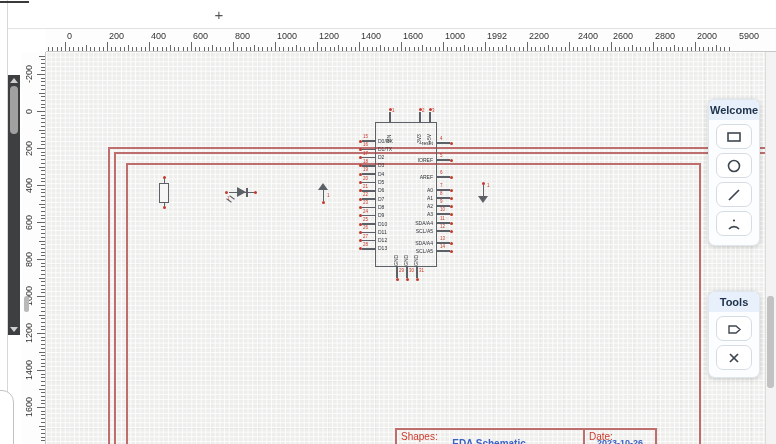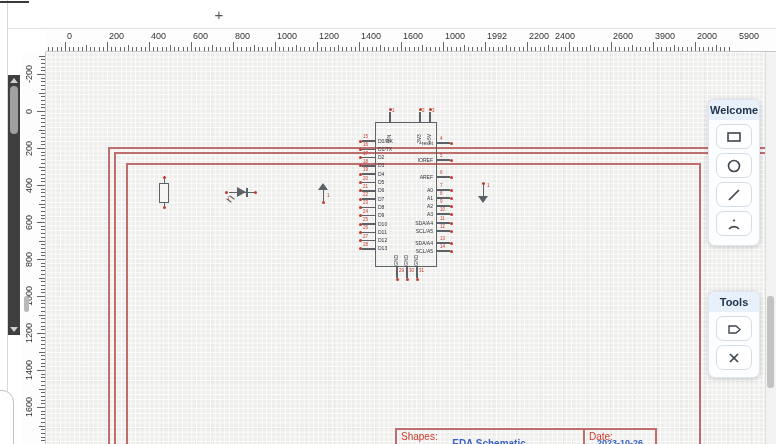--- a/index.html
+++ b/index.html
@@ -514,23 +514,23 @@
     <div class="lab" style="left: 105px;">400</div>
     <div class="lab" style="left: 147px;">600</div>
     <div class="lab" style="left: 189px;">800</div>
     <div class="lab" style="left: 231px;">1000</div>
     <div class="lab" style="left: 273px;">1200</div>
     <div class="lab" style="left: 315px;">1400</div>
     <div class="lab" style="left: 357px;">1600</div>
     <div class="lab" style="left: 399px;">1000</div>
     <div class="lab" style="left: 441px;">1992</div>
     <div class="lab" style="left: 483px;">2200</div>
-    <div class="lab" style="left: 509px;">2400</div>
+    <div class="lab" style="left: 532px;">2400</div>
     <div class="lab" style="left: 567px;">2600</div>
-    <div class="lab" style="left: 609px;">3900</div>
+    <div class="lab" style="left: 609px;">2800</div>
     <div class="lab" style="left: 651px;">2000</div>
     <div class="lab" style="left: 693px;">5900</div>
   </div>
 <div id="vruler">
     <div class="tick" style="top: 3.5px; width: 6px;"></div>
     <div class="tick" style="top: 7.2px; width: 4px;"></div>
     <div class="tick" style="top: 10.9px; width: 4px;"></div>
     <div class="tick" style="top: 14.6px; width: 4px;"></div>
     <div class="tick" style="top: 18.3px; width: 4px;"></div>
     <div class="tick" style="top: 22px; width: 8px;"></div>

